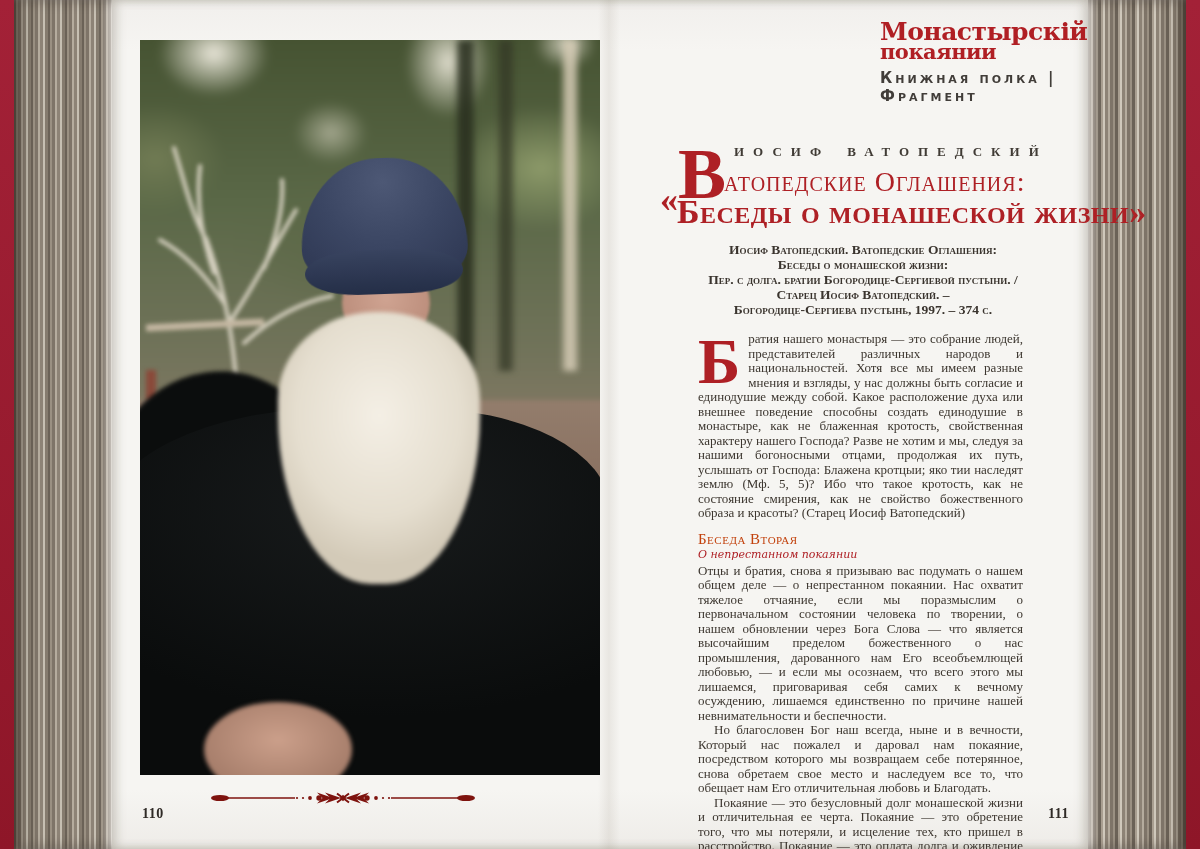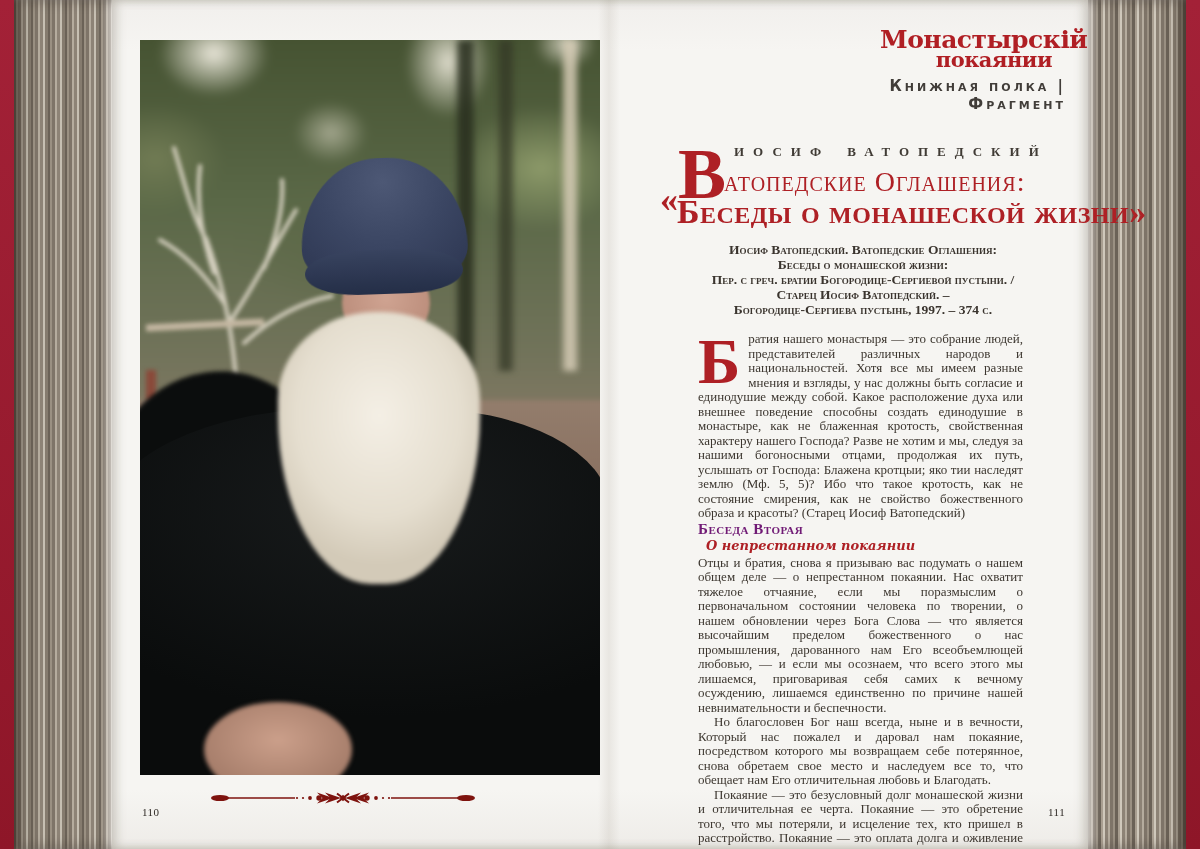--- a/index.html
+++ b/index.html
@@ -87,50 +87,50 @@
   .ph-brows{left:45%;top:31.2%;width:17%;height:2.6%;border-radius:50%;filter:blur(1.5px);opacity:.95;
     background:linear-gradient(90deg,#ece5d8,#f4eee1);}
   .ph-eye{width:6px;height:4px;background:#40302a;border-radius:50%;filter:blur(.6px);}
   .ph-eye.l{left:48.3%;top:33.6%;} .ph-eye.r{left:56.2%;top:33.3%;}
   .ph-cap{left:35%;top:16%;width:36%;height:18%;transform:rotate(-2deg);filter:blur(.7px);
     border-radius:50% 50% 42% 42% / 72% 72% 34% 34%;
     background:radial-gradient(80% 100% at 50% 18%, #4d5875 0%, #3b4663 48%, #2c3550 100%);}
   .ph-cap-rim{left:35.8%;top:28.6%;width:34.4%;height:6%;transform:rotate(-2deg);filter:blur(.7px);
     border-radius:40% / 60%;background:linear-gradient(180deg,#38435f,#242e47);}
   
-  .masthead{position:absolute;top:20px;left:880px;width:186px;text-align:right;margin-top:8px;}
+  .masthead{position:absolute;top:20px;left:880px;width:186px;}
   .logo{color:#b01f24;font-family:"DejaVu Serif",serif;font-weight:bold;}
   .logo-l1{font-size:25px;line-height:23px;letter-spacing:-.5px;}
   .logo-l2{font-size:21px;line-height:17px;letter-spacing:-.5px;padding-right:14px;}
   .rubric{margin-top:9px;font-family:"DejaVu Sans",sans-serif;font-weight:bold;
     font-variant:small-caps;font-size:15px;letter-spacing:3px;color:#413d39;}
   
   .col{position:absolute;left:698px;top:140px;width:325px;color:#3c362f;}
   .title-block{position:relative;margin-left:-36px;width:368px;color:#ae2025;}
   .author{font-size:13px;font-weight:bold;color:#403b35;letter-spacing:9px;word-spacing:5px;
     padding-left:72px;margin-top:4px;white-space:nowrap;}
   .quote-mark{position:absolute;left:-2px;top:34px;font-size:36px;font-weight:bold;}
   .big-cap{position:absolute;left:16px;top:-6px;font-size:72px;line-height:72px;font-weight:bold;}
   .t1{padding-left:62px;margin-top:7px;font-size:28px;line-height:30px;font-weight:normal;
     font-variant:small-caps;letter-spacing:1px;white-space:nowrap;}
   .t2{padding-left:15px;font-size:34px;line-height:30px;font-weight:bold;
     font-variant:small-caps;letter-spacing:.5px;white-space:nowrap;}
   .biblio{margin:15px -45px 0 -40px;text-align:center;font-size:13.5px;line-height:15px;
     font-variant:small-caps;font-weight:bold;color:#3a342e;}
   .intro{margin-top:15px;text-align:justify;font-size:13px;line-height:14.5px;}
   .dropcap{float:left;color:#ae2025;font-size:64px;line-height:50px;padding:5px 8px 0 0;font-weight:bold;}
-  .section-head{margin-top:0;color:#701a75;font-weight:bold;font-size:15px;
+  .section-head{margin-top:10px;color:#c2410c;font-weight:normal;font-size:15px;
     font-variant:small-caps;letter-spacing:.5px;}
-  .section-sub{color:#ae2025;font-weight:bold;font-style:italic;font-size:13px;
-    font-family:"DejaVu Serif",serif;margin:0 8px 3px;}
+  .section-sub{color:#ae2025;font-weight:normal;font-style:italic;font-size:11px;
+    font-family:"DejaVu Serif",serif;margin:0 0 3px;}
   p.body{margin:0;text-align:justify;font-size:13px;line-height:14.5px;}
   p.indent{text-indent:16px;}
   
   .orn-left{position:absolute;left:209px;top:791px;}
-  .pagenum{position:absolute;top:806px;font-size:11px;font-weight:normal;color:#2f2a26;letter-spacing:.5px;}
+  .pagenum{position:absolute;top:806px;font-size:14px;font-weight:bold;color:#2f2a26;letter-spacing:.5px;}
   .pn-110{left:142px;} .pn-111{left:1048px;}
 </style>
 </head>
 <body>
 
 <div class="stack stack-left"></div>
 <div class="stack stack-right"></div>
 <div class="spread"></div>
 <div class="gutter"></div>
 
@@ -205,21 +205,21 @@
     <div class="author">ИОСИФ ВАТОПЕДСКИЙ</div>
     <span class="quote-mark">«</span>
     <span class="big-cap">В</span>
     <div class="t1">атопедские Оглашения:</div>
     <div class="t2">Беседы о монашеской жизни»</div>
   </div>
 
   <div class="biblio">
     <div>Иосиф Ватопедский. Ватопедские Оглашения:</div>
     <div>Беседы о монашеской жизни:</div>
-    <div>Пер. с греч. братии Богородице-Сергиевой пустыни. /</div>
+    <div>Пер. с долга. братии Богородице-Сергиевой пустыни. /</div>
     <div>Старец Иосиф Ватопедский. –</div>
     <div>Богородице-Сергиева пустынь, 1997. – 374 с.</div>
   </div>
 
   <div class="intro">
     <span class="dropcap">Б</span><span>ратия нашего монастыря — это собрание людей, представителей различных народов и национальностей. Хотя все мы имеем разные мнения и взгляды, у нас должны быть согласие и единодушие между собой. Какое расположение духа или внешнее поведение способны создать единодушие в монастыре, как не блаженная кротость, свойственная характеру нашего Господа? Разве не хотим и мы, следуя за нашими богоносными отцами, продолжая их путь, услышать от Господа: Блажена кротцыи; яко тии наследят землю (Мф. 5, 5)? Ибо что такое кротость, как не состояние смирения, как не свойство божественного образа и красоты? (Старец Иосиф Ватопедский)</span>
   </div>
 
   <div class="section-head">Беседа Вторая</div>
   <div class="section-sub">О непрестанном покаянии</div>

